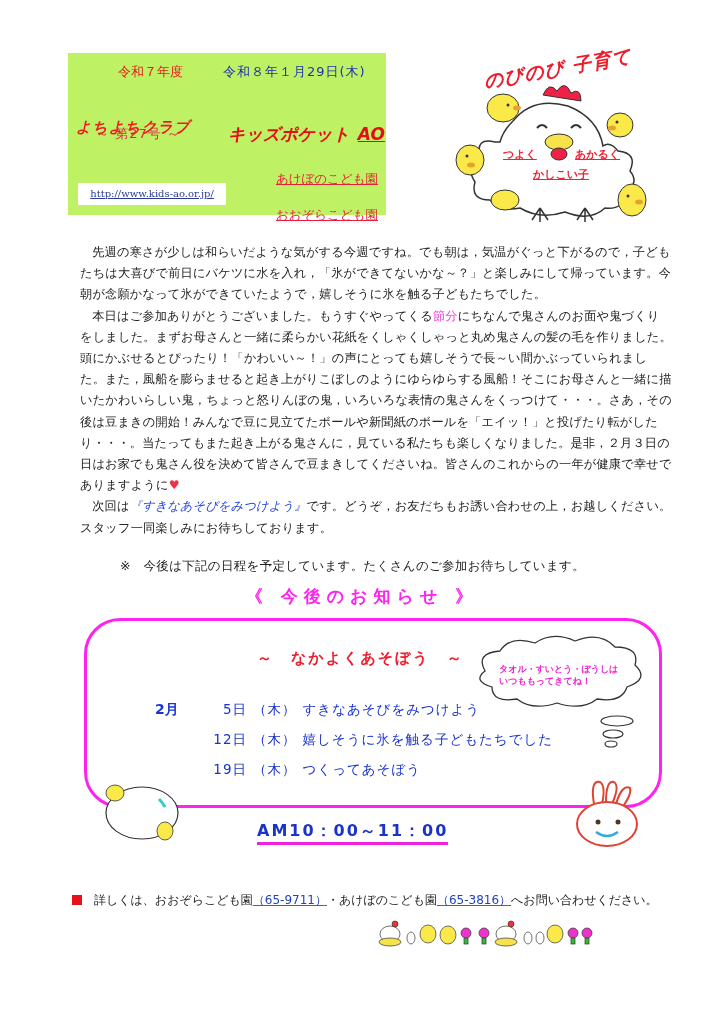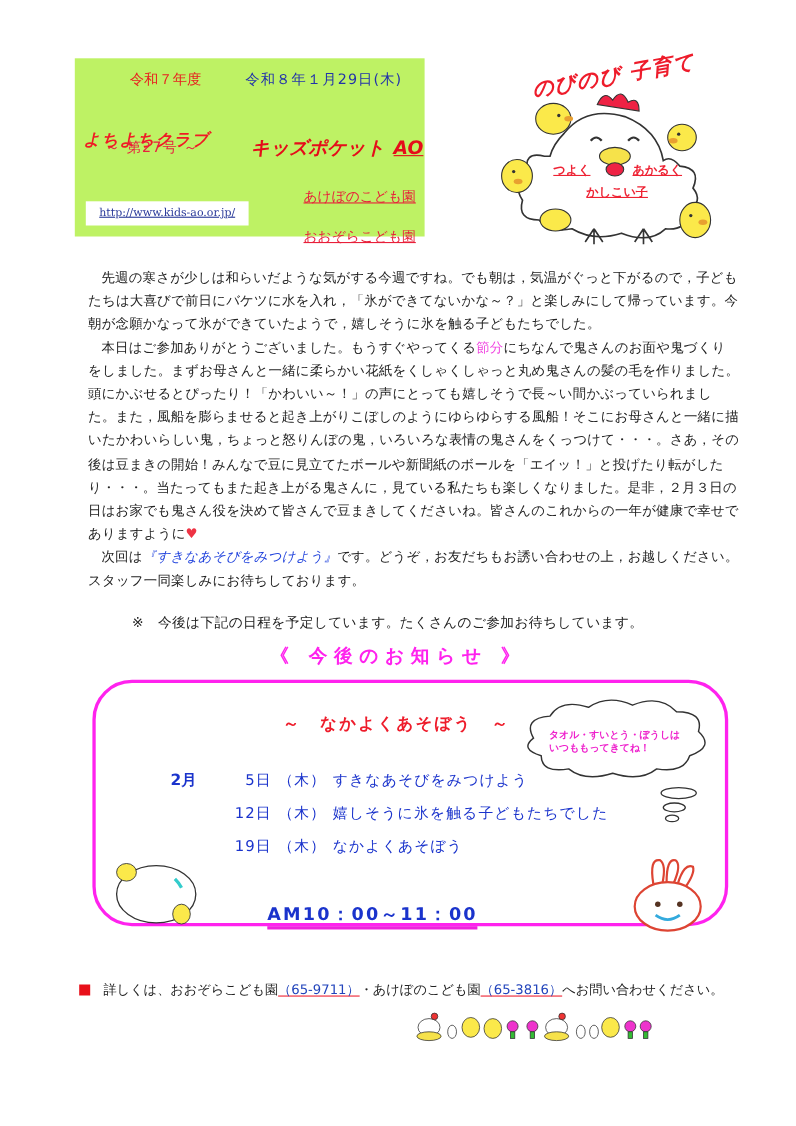--- a/index.html
+++ b/index.html
@@ -49,30 +49,30 @@
   .heart { color: #ee3344; }
 
   .notice-line { left: 120px; top: 558px; font-size: 12.5px; color: #222; letter-spacing: 0.3px; }
   .notice-title {
     left: 0; width: 724px; top: 585px; text-align: center;
     color: #ff22ee; font-size: 17px; font-weight: bold; letter-spacing: 6px;
   }
 
   
   .sched-box {
-    left: 84px; top: 618px; width: 578px; height: 224px;
+    left: 84px; top: 618px; width: 578px; height: 190px;
     border: 3px solid #ff22ee; border-radius: 36px; box-sizing: border-box; background: #fff;
   }
   .sched-heading { left: 170px; top: 28px; color: #ee1c2b; font-size: 15px; font-weight: bold; letter-spacing: 2px; }
   .sched-month { left: 68px; top: 80px; color: #1a33cc; font-size: 14px; font-weight: bold; }
   .sched-row { color: #1a33cc; font-size: 13.5px; font-weight: normal; letter-spacing: 1px; white-space: nowrap; }
   .sched-row .day { display: inline-block; width: 50px; text-align: right; }
   .sched-row .wd { margin: 0 6px; }
   .sched-time {
-    left: 156px; top: 200px; color: #1a33cc; font-size: 16px; font-weight: bold; letter-spacing: 2px;
+    left: 170px; top: 200px; color: #1a33cc; font-size: 16px; font-weight: bold; letter-spacing: 2px;
     border-bottom: 3px solid #ee22dd; padding-bottom: 0;
   }
   .cloud-text { color: #ee22cc; font-size: 9px; font-weight: bold; line-height: 12px; }
 
   
   .footer-line { left: 72px; top: 892px; font-size: 12px; color: #222; white-space: nowrap; }
   .footer-line .sq { display: inline-block; width: 10px; height: 10px; background: #e8101a; margin-right: 12px; vertical-align: -1px; }
   .phone { color: #2244bb; text-decoration: underline; text-decoration-color: #ee2233; }
 </style>
 </head>
@@ -146,21 +146,21 @@
   <div class="abs sched-heading">～　なかよくあそぼう　～</div>
   <div class="abs sched-month">2月</div>
 
   <div class="abs sched-row" style="left:110px;top:80px">
     <span class="day">5日</span><span class="wd">（木）</span><span>すきなあそびをみつけよう</span>
   </div>
   <div class="abs sched-row" style="left:110px;top:110px">
     <span class="day">12日</span><span class="wd">（木）</span><span>嬉しそうに氷を触る子どもたちでした</span>
   </div>
   <div class="abs sched-row" style="left:110px;top:140px">
-    <span class="day">19日</span><span class="wd">（木）</span><span>なかよくあそぼう</span>
+    <span class="day">19日</span><span class="wd">（木）</span><span>つくってあそぼう</span>
   </div>
 
   <div class="abs sched-time">AM10：00～11：00</div>
 
   <svg class="abs" style="left:378px;top:10px" width="200" height="120" viewBox="0 0 200 120">
     <path d="M20 40 q-10 -18 15 -20 q10 -16 35 -8 q18 -12 40 -2 q25 -10 40 6 q25 0 20 18 q15 14 -8 22 q-5 16 -30 12 q-15 12 -40 4 q-25 8 -40 -4 q-25 4 -25 -12 q-20 -6 -7 -16 z" fill="#fff" stroke="#333" stroke-width="1.3"></path>
     <ellipse cx="152" cy="90" rx="16" ry="5" fill="#fff" stroke="#333" stroke-width="1.2"></ellipse>
     <ellipse cx="148" cy="103" rx="10" ry="4" fill="#fff" stroke="#333" stroke-width="1.2"></ellipse>
     <ellipse cx="146" cy="113" rx="6" ry="3" fill="#fff" stroke="#333" stroke-width="1.2"></ellipse>
   </svg>

